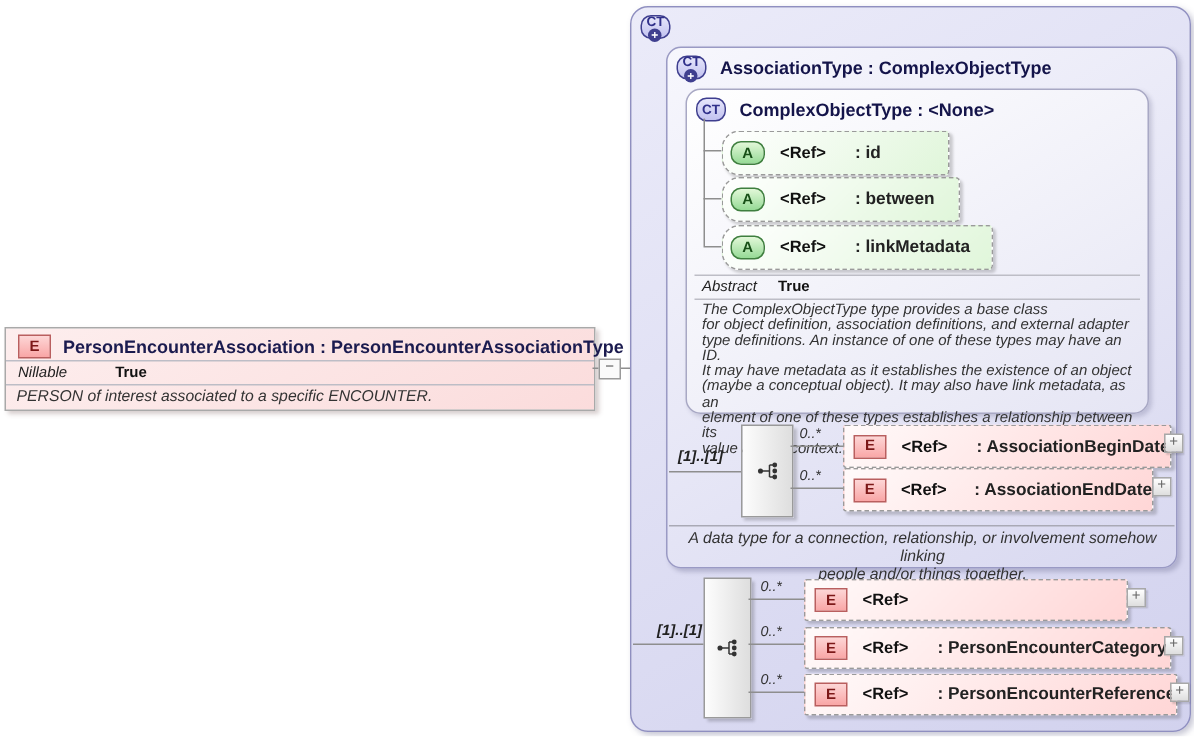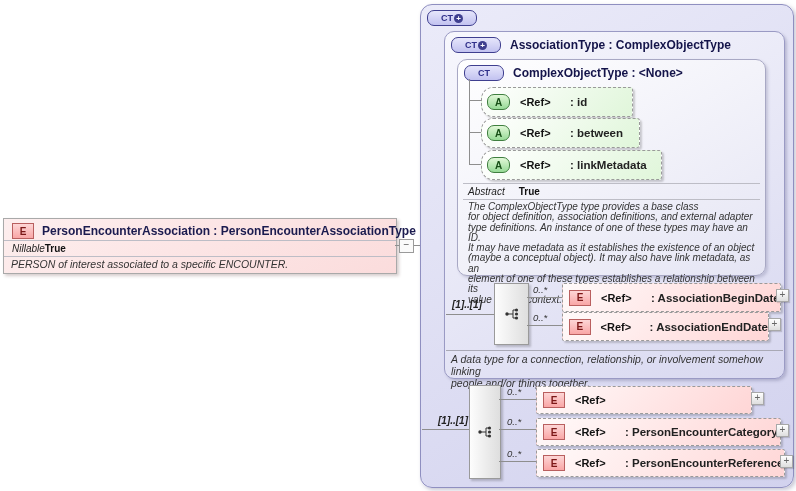--- a/index.html
+++ b/index.html
@@ -15,24 +15,24 @@
     box-shadow:2px 2px 4px rgba(90,90,130,.35);}
   .ct-mid{border:1px solid #9a9ac4;border-radius:10px;
     background:linear-gradient(150deg,#f7f7fd 0%,#d8d8f0 100%);
     box-shadow:2px 2px 3px rgba(90,90,130,.3);}
   .ct-inner{border:1px solid #a8a8c4;border-radius:10px;
     background:linear-gradient(150deg,#ffffff 0%,#e5e5f4 100%);
     box-shadow:2px 2px 3px rgba(90,90,130,.25);}
   .ct-head{position:absolute;left:6px;top:5px;display:flex;align-items:center;gap:9px;white-space:nowrap;}
   .ct-title{font-weight:bold;font-size:12px;color:#14144a;}
 
-  .badge-ct{display:inline-flex;align-items:center;justify-content:center;
-    height:14px;padding:0 13px;border:1px solid #3f3f8f;border-radius:7px;
+  .badge-ct{display:inline-flex;align-items:flex-start;justify-content:center;
+    height:14px;padding:0 3px;border:1px solid #3f3f8f;border-radius:7px;
     background:linear-gradient(180deg,#e6e6fb,#c2c2f0);
-    font-weight:bold;font-size:9px;color:#30308a;}
+    font-weight:bold;font-size:9px;color:#30308a;flex-direction:column;}
   .plus-circle{display:inline-block;width:9px;height:9px;margin-left:1px;border-radius:50%;
     background:#3f3f8f;color:#fff;font-size:8px;line-height:9px;text-align:center;font-weight:bold;}
 
   
   .elem-root{border:1px solid #a9a9a9;background:linear-gradient(150deg,#fdeeee 0%,#fbdcdc 100%);
     box-shadow:2px 2px 3px rgba(120,90,90,.3);}
   .badge-e{display:inline-flex;align-items:center;justify-content:center;width:20px;height:14px;
     border:1px solid #b95f5f;background:linear-gradient(180deg,#fdd6d6,#f9a6a6);
     font-weight:bold;font-size:10px;color:#7c1818;}
   .row-title{font-weight:bold;font-size:12px;color:#1b1b4f;white-space:nowrap;}
@@ -68,21 +68,21 @@
 <body>
 
 <div class="canvas">
 
   <div class="abs elem-root" style="left:3px;top:218px;width:392px;height:54px;">
     <div style="position:absolute;left:8px;top:4px;display:flex;align-items:center;gap:8px;">
       <span class="badge-e">E</span>
       <span class="row-title">PersonEncounterAssociation : PersonEncounterAssociationType</span>
     </div>
     <div class="sep" style="left:0;top:21px;width:392px;"></div>
-    <div style="position:absolute;left:8px;top:24px;display:flex;gap:0;align-items:baseline;">
+    <div style="position:absolute;left:8px;top:24px;display:flex;gap:32px;align-items:baseline;">
       <span class="plabel">Nillable</span>
       <span class="pvalue">True</span>
     </div>
     <div class="sep" style="left:0;top:37px;width:392px;"></div>
     <div class="annot" style="position:absolute;left:7px;top:40px;width:380px;">PERSON of interest associated to a specific ENCOUNTER.</div>
   </div>
 
   <div class="hline" style="left:395px;top:245px;width:25px;"></div>
   <div class="toggle" style="left:399px;top:239px;">−</div>
 
@@ -173,21 +173,21 @@
       <div class="expander" style="left:331px;top:257px;">+</div>
 
       <div class="abs node node-pink" style="left:117px;top:280px;width:199px;height:27px;">
         <span class="badge-e">E</span>
         <span class="ref">&lt;Ref&gt;</span>
         <span class="nm">: AssociationEndDate</span>
       </div>
       <div class="expander" style="left:323px;top:286px;">+</div>
 
       <div class="sep" style="left:1px;top:318px;width:337px;background:#a9a9b5;"></div>
-      <div class="annot" style="position:absolute;left:6px;top:321px;width:328px;font-size:10.5px;line-height:12px;">A data type for a connection, relationship, or involvement somehow linking
+      <div class="annot" style="position:absolute;left:6px;top:321px;width:328px;font-size:10.5px;line-height:12px;text-align:center;">A data type for a connection, relationship, or involvement somehow linking
 people and/or things together.</div>
     </div>
 
     <div class="hline" style="left:1px;top:424px;width:47px;"></div>
     <div class="card" style="left:17px;top:410px;">[1]..[1]</div>
     <div class="seqbox" style="left:48px;top:380px;width:30px;height:92px;">
       <svg width="16" height="16" viewBox="0 0 16 16">
         <circle cx="3" cy="8" r="1.7" fill="#333"></circle>
         <line x1="3" y1="8" x2="9" y2="8" stroke="#333" stroke-width="1"></line>
         <line x1="9" y1="4" x2="9" y2="12" stroke="#333" stroke-width="1"></line>

